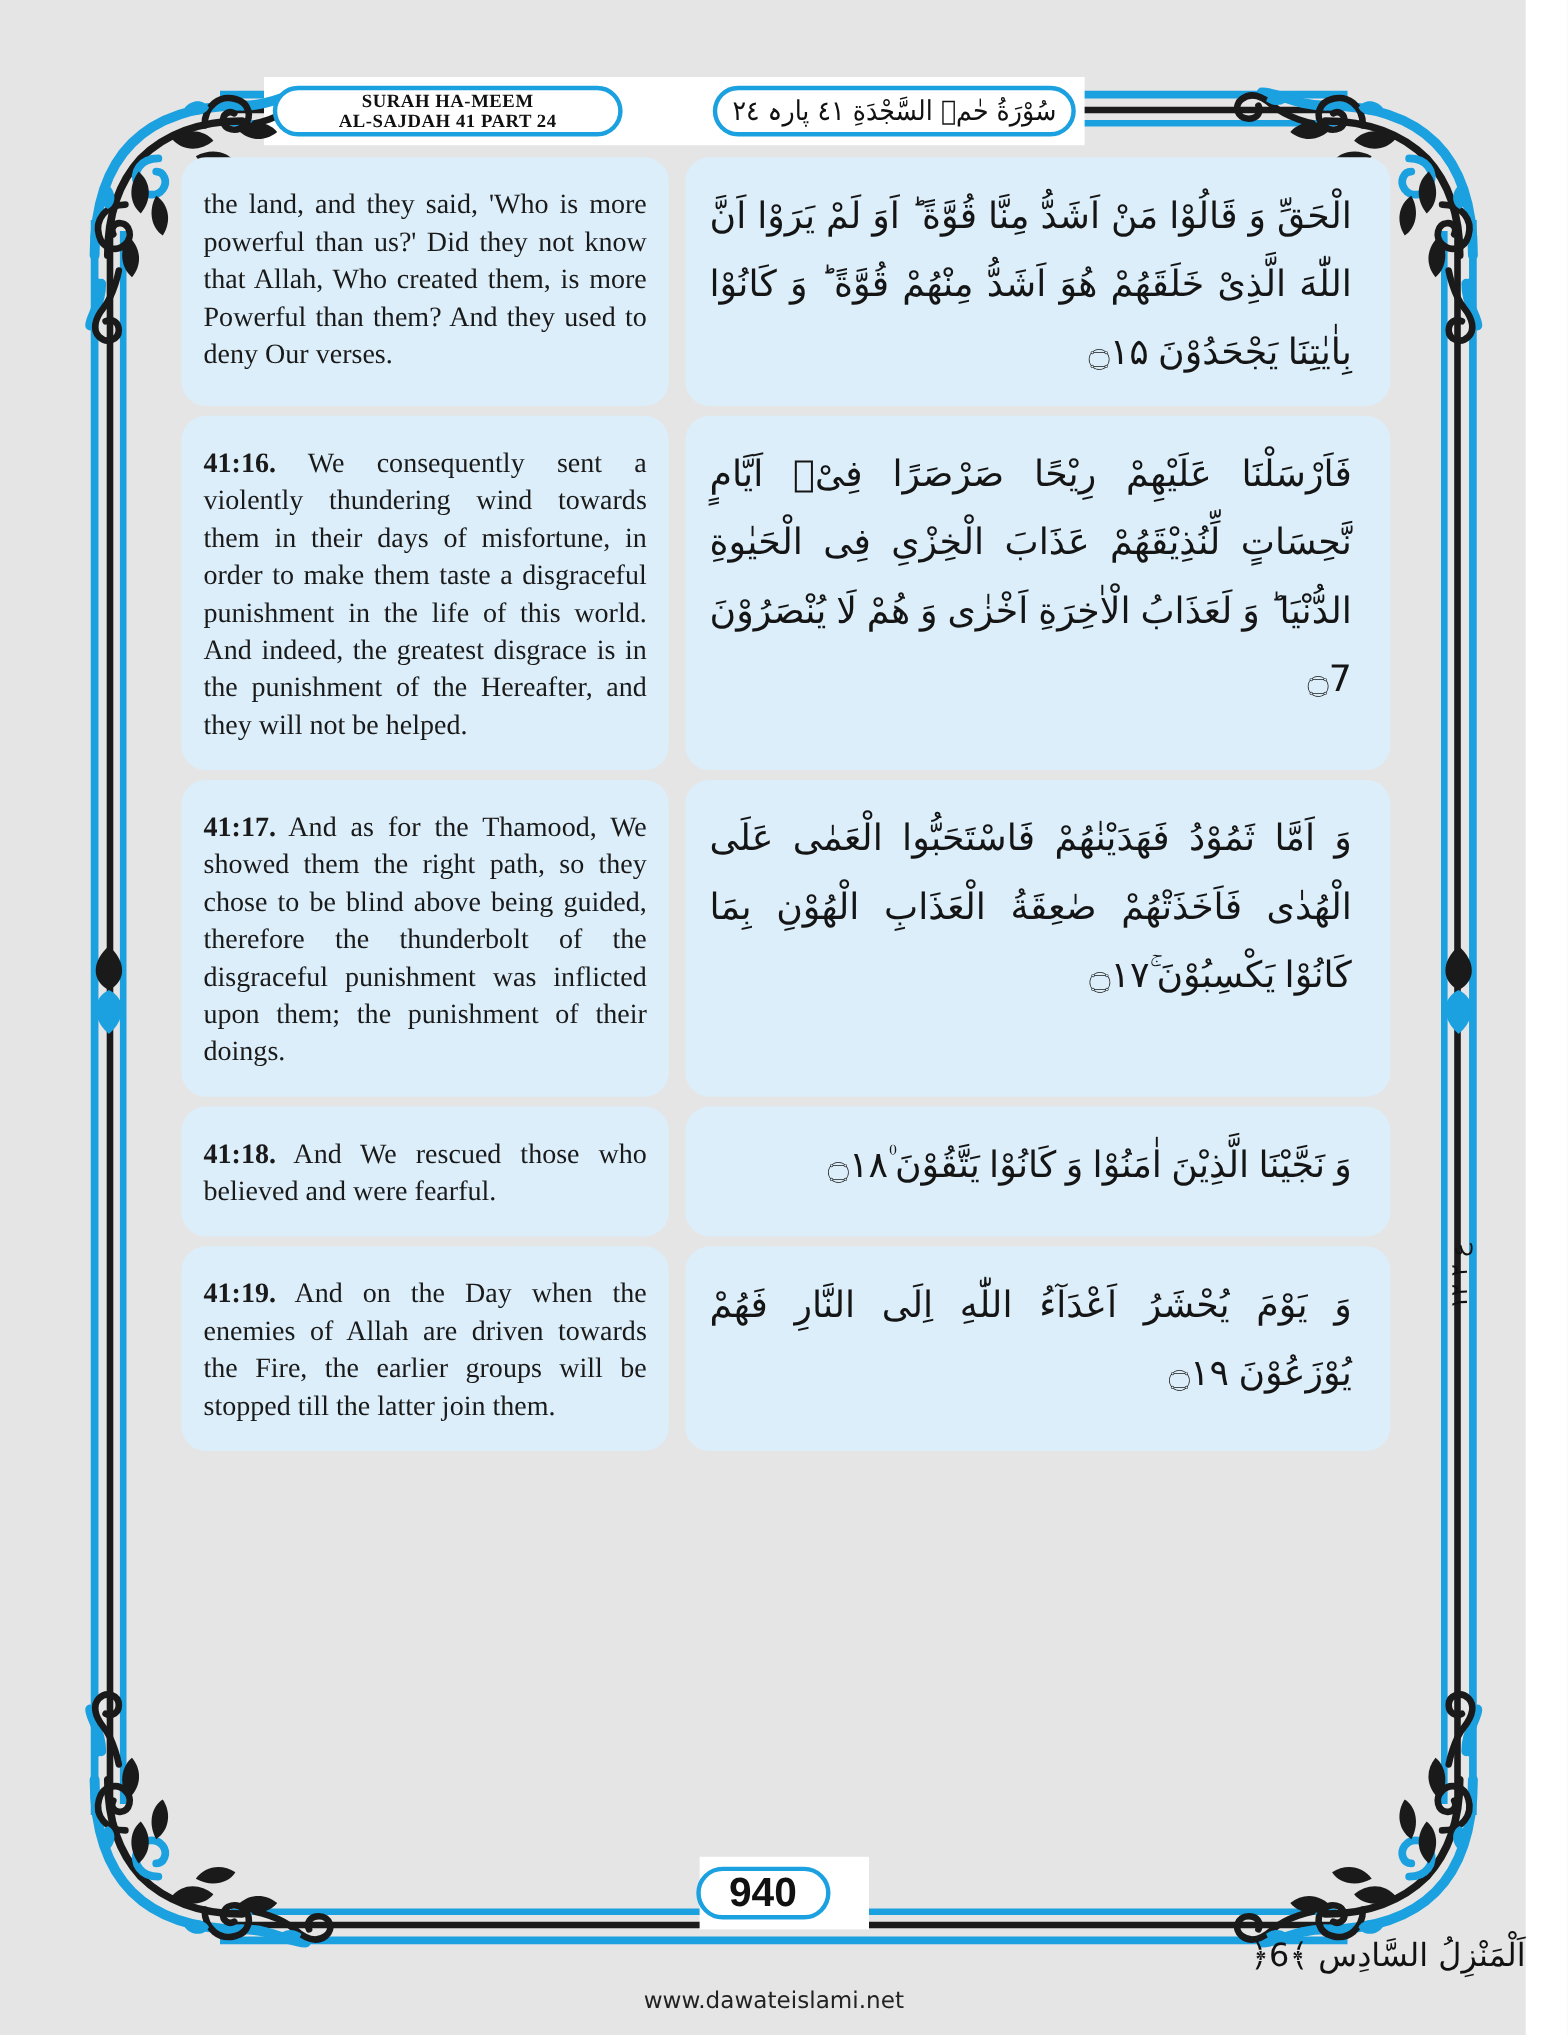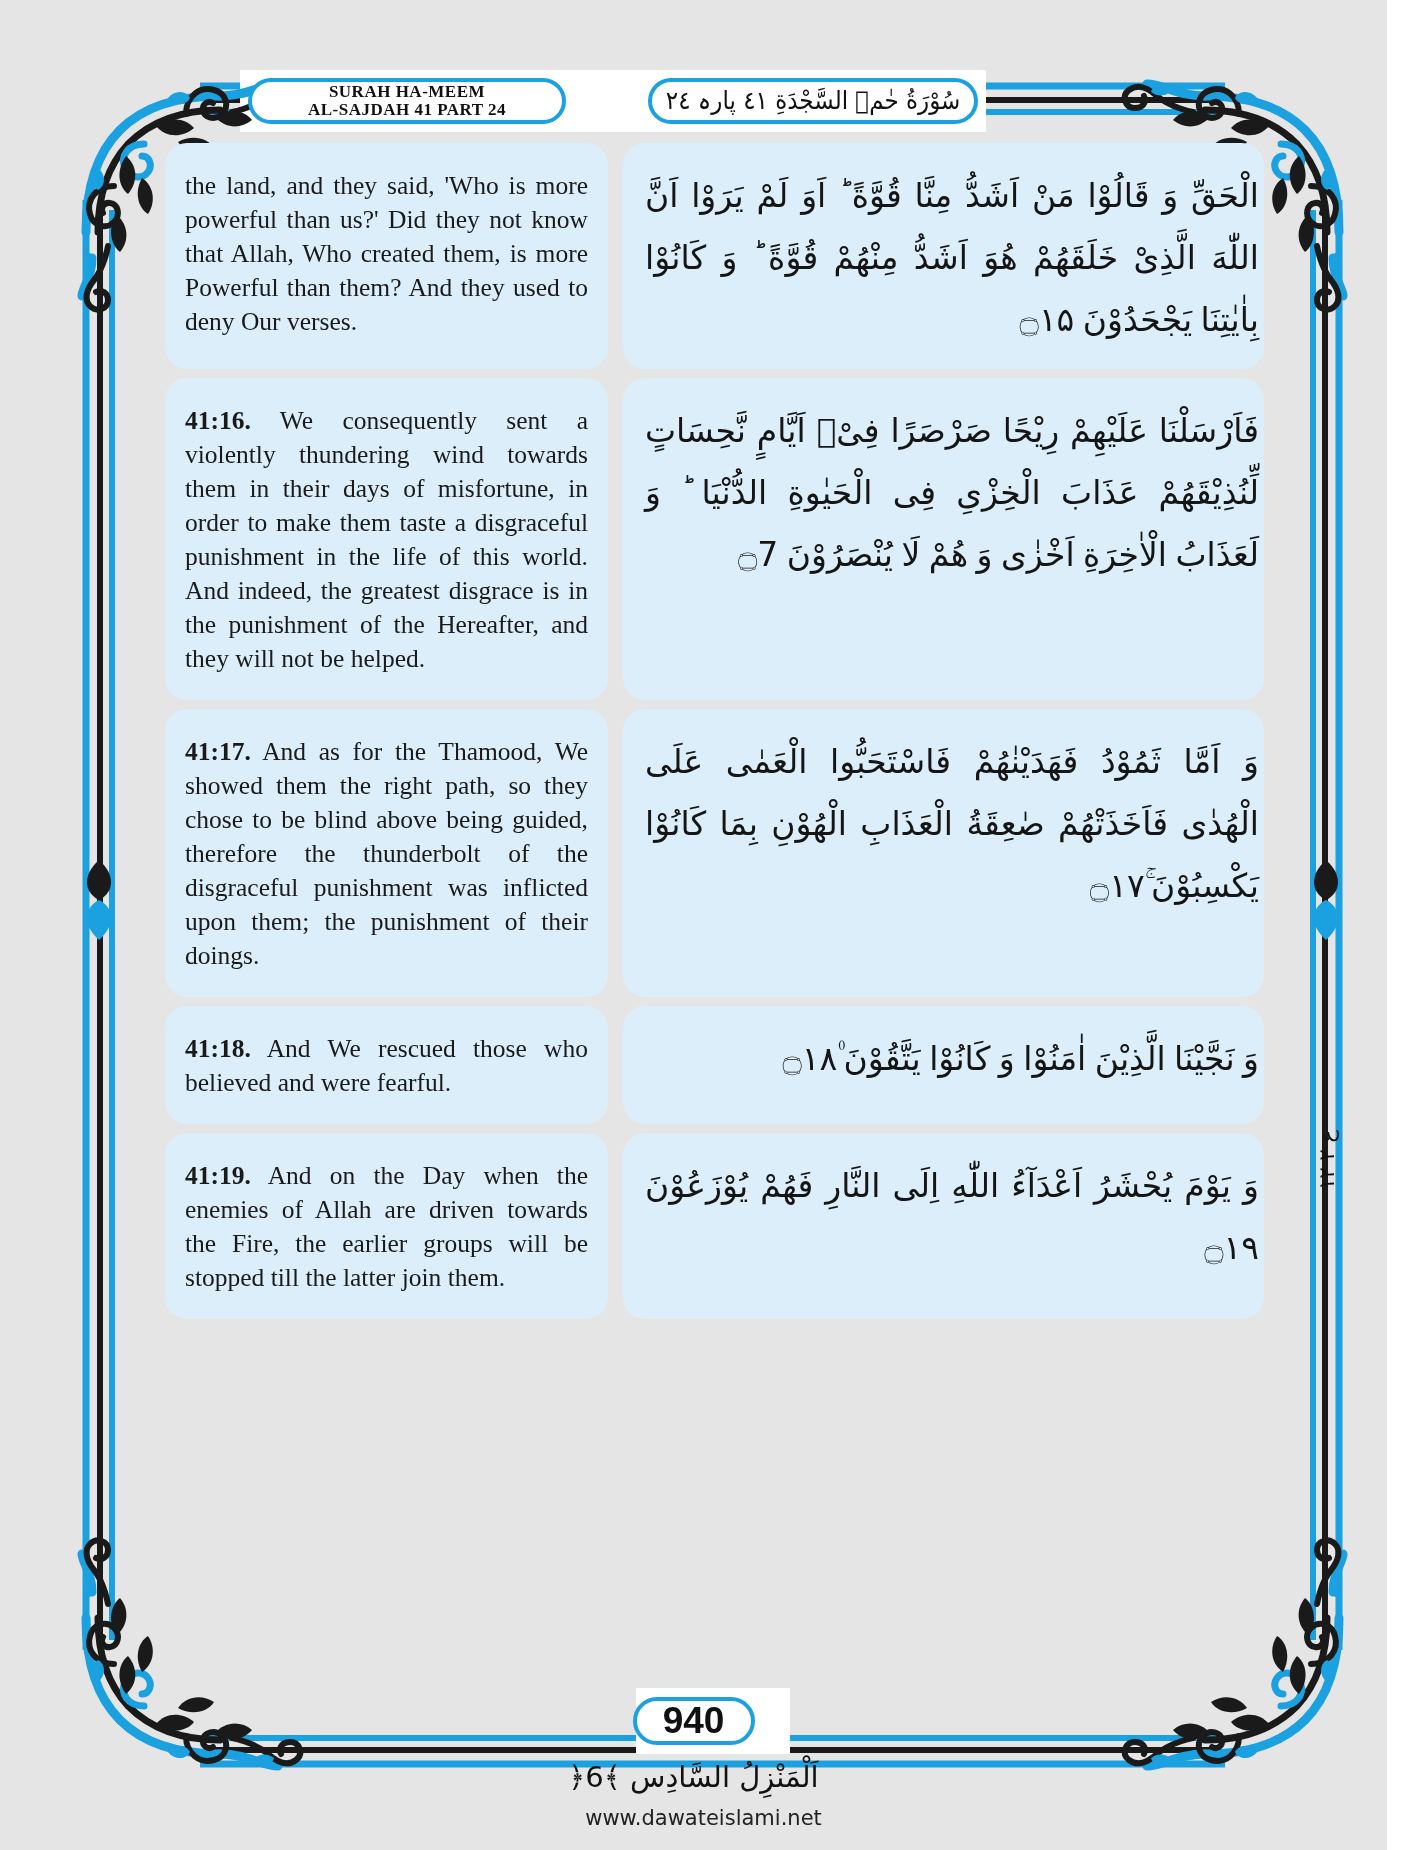--- a/index.html
+++ b/index.html
@@ -102,21 +102,21 @@
     box-sizing: border-box;
   }
   .cell-en {
     width: 443px;
     flex: 0 0 443px;
     padding: 26px 20px 24px 20px;
   }
   .cell-ar {
     width: 641px;
     flex: 0 0 641px;
-    padding: 22px 5px 18px 22px;
+    padding: 22px 35px 18px 22px;
     direction: rtl;
   }
 
   .en-text {
     font-family: "Liberation Serif", serif;
     font-size: 25.5px;
     line-height: 34px;
     color: #1a1a1a;
     text-align: justify;
     text-align-last: left;
@@ -179,21 +179,21 @@
     font-family: "Liberation Sans", sans-serif;
     font-weight: bold;
     font-size: 37px;
     color: #111111;
   }
   #footer-ar {
     position: absolute;
     left: 0;
     right: 0;
     top: 1760px;
-    text-align: center;
+    text-align: right;
     font-family: "DejaVu Sans", sans-serif;
     font-size: 29px;
     color: #111111;
     direction: rtl;
     z-index: 6;
   }
   #footer-url {
     position: absolute;
     left: 0;
     right: 0;

